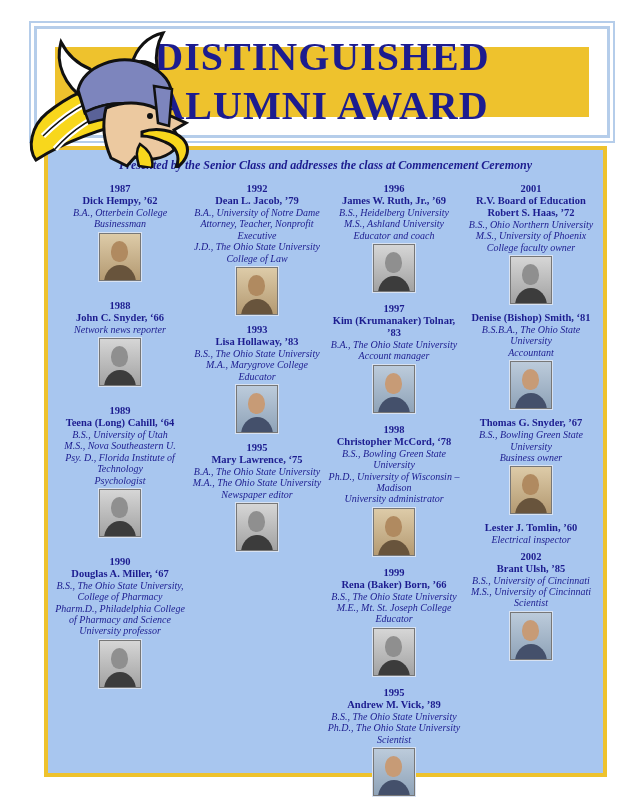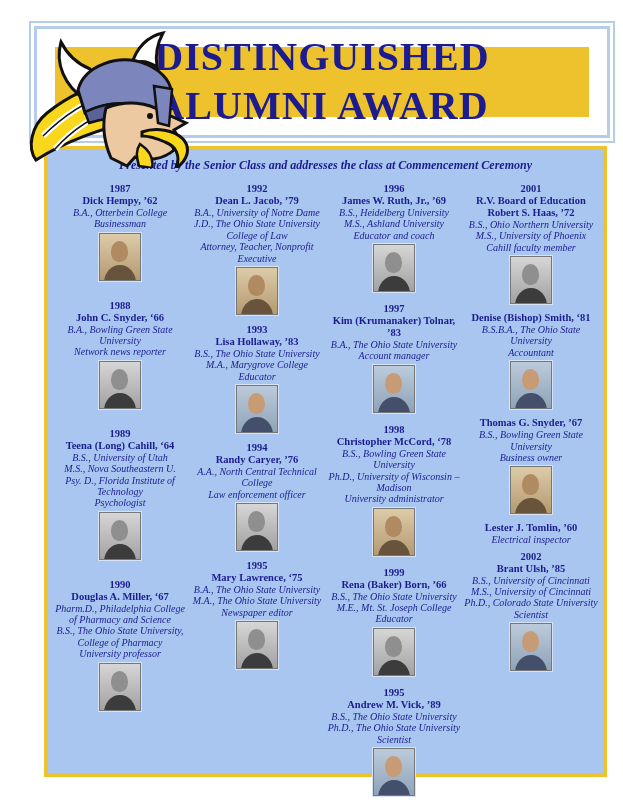--- a/index.html
+++ b/index.html
@@ -127,67 +127,59 @@
         <div class="entry">
           <div class="entry-year">1987</div>
           <div class="entry-name">Dick Hempy, ’62</div>
           <div class="entry-detail">B.A., Otterbein College</div>
           <div class="entry-detail">Businessman</div>
           <div class="photo photo-sepia"></div>
         </div>
         <div class="entry">
           <div class="entry-year">1988</div>
           <div class="entry-name">John C. Snyder, ‘66</div>
-          <div class="entry-detail">B.A., Bowling Green State University</div>
           <div class="entry-detail">Network news reporter</div>
           <div class="photo photo-bw"></div>
         </div>
         <div class="entry">
           <div class="entry-year">1989</div>
           <div class="entry-name">Teena (Long) Cahill, ‘64</div>
           <div class="entry-detail">B.S., University of Utah</div>
           <div class="entry-detail">M.S., Nova Southeastern U.</div>
           <div class="entry-detail">Psy. D., Florida Institute of Technology</div>
           <div class="entry-detail">Psychologist</div>
           <div class="photo photo-bw"></div>
         </div>
         <div class="entry">
           <div class="entry-year">1990</div>
           <div class="entry-name">Douglas A. Miller, ‘67</div>
+          <div class="entry-detail">B.S., The Ohio State University, College of Pharmacy</div>
           <div class="entry-detail">Pharm.D., Philadelphia College of Pharmacy and Science</div>
-          <div class="entry-detail">B.S., The Ohio State University, College of Pharmacy</div>
           <div class="entry-detail">University professor</div>
           <div class="photo photo-bw"></div>
         </div>
       </div>
       <div class="col col2">
         <div class="entry">
           <div class="entry-year">1992</div>
           <div class="entry-name">Dean L. Jacob, ’79</div>
           <div class="entry-detail">B.A., University of Notre Dame</div>
+          <div class="entry-detail">Attorney, Teacher, Nonprofit Executive</div>
           <div class="entry-detail">J.D., The Ohio State University College of Law</div>
-          <div class="entry-detail">Attorney, Teacher, Nonprofit Executive</div>
           <div class="photo photo-sepia"></div>
         </div>
         <div class="entry">
           <div class="entry-year">1993</div>
           <div class="entry-name">Lisa Hollaway, ’83</div>
           <div class="entry-detail">B.S., The Ohio State University</div>
           <div class="entry-detail">M.A., Marygrove College</div>
           <div class="entry-detail">Educator</div>
           <div class="photo photo-color"></div>
         </div>
         <div class="entry">
-          <div class="entry-year">1994</div>
-          <div class="entry-name">Randy Caryer, ’76</div>
-          <div class="entry-detail">A.A., North Central Technical College</div>
-          <div class="entry-detail">Law enforcement officer</div>
-          <div class="photo photo-bw"></div>
-        </div>
-        <div class="entry">
           <div class="entry-year">1995</div>
           <div class="entry-name">Mary Lawrence, ‘75</div>
           <div class="entry-detail">B.A., The Ohio State University</div>
           <div class="entry-detail">M.A., The Ohio State University</div>
           <div class="entry-detail">Newspaper editor</div>
           <div class="photo photo-bw"></div>
         </div>
       </div>
       <div class="col col3">
         <div class="entry">
@@ -230,21 +222,21 @@
           <div class="photo photo-color"></div>
         </div>
       </div>
       <div class="col col4">
         <div class="entry">
           <div class="entry-year">2001</div>
           <div class="entry-name">R.V. Board of Education</div>
           <div class="entry-name">Robert S. Haas, ’72</div>
           <div class="entry-detail">B.S., Ohio Northern University</div>
           <div class="entry-detail">M.S., University of Phoenix</div>
-          <div class="entry-detail">Cahill faculty member</div>
+          <div class="entry-detail">College faculty owner</div>
           <div class="photo photo-bw"></div>
         </div>
         <div class="entry">
           <div class="entry-name">Denise (Bishop) Smith, ‘81</div>
           <div class="entry-detail">B.S.B.A., The Ohio State University</div>
           <div class="entry-detail">Accountant</div>
           <div class="photo photo-color"></div>
         </div>
         <div class="entry">
           <div class="entry-name">Thomas G. Snyder, ’67</div>
@@ -254,19 +246,18 @@
         </div>
         <div class="entry">
           <div class="entry-name">Lester J. Tomlin, ’60</div>
           <div class="entry-detail">Electrical inspector</div>
         </div>
         <div class="entry">
           <div class="entry-year">2002</div>
           <div class="entry-name">Brant Ulsh, ’85</div>
           <div class="entry-detail">B.S., University of Cincinnati</div>
           <div class="entry-detail">M.S., University of Cincinnati</div>
-          <div class="entry-detail">Ph.D., Colorado State University</div>
           <div class="entry-detail">Scientist</div>
           <div class="photo photo-color"></div>
         </div>
       </div>
     </div>
 </div>
 
 </body></html>

